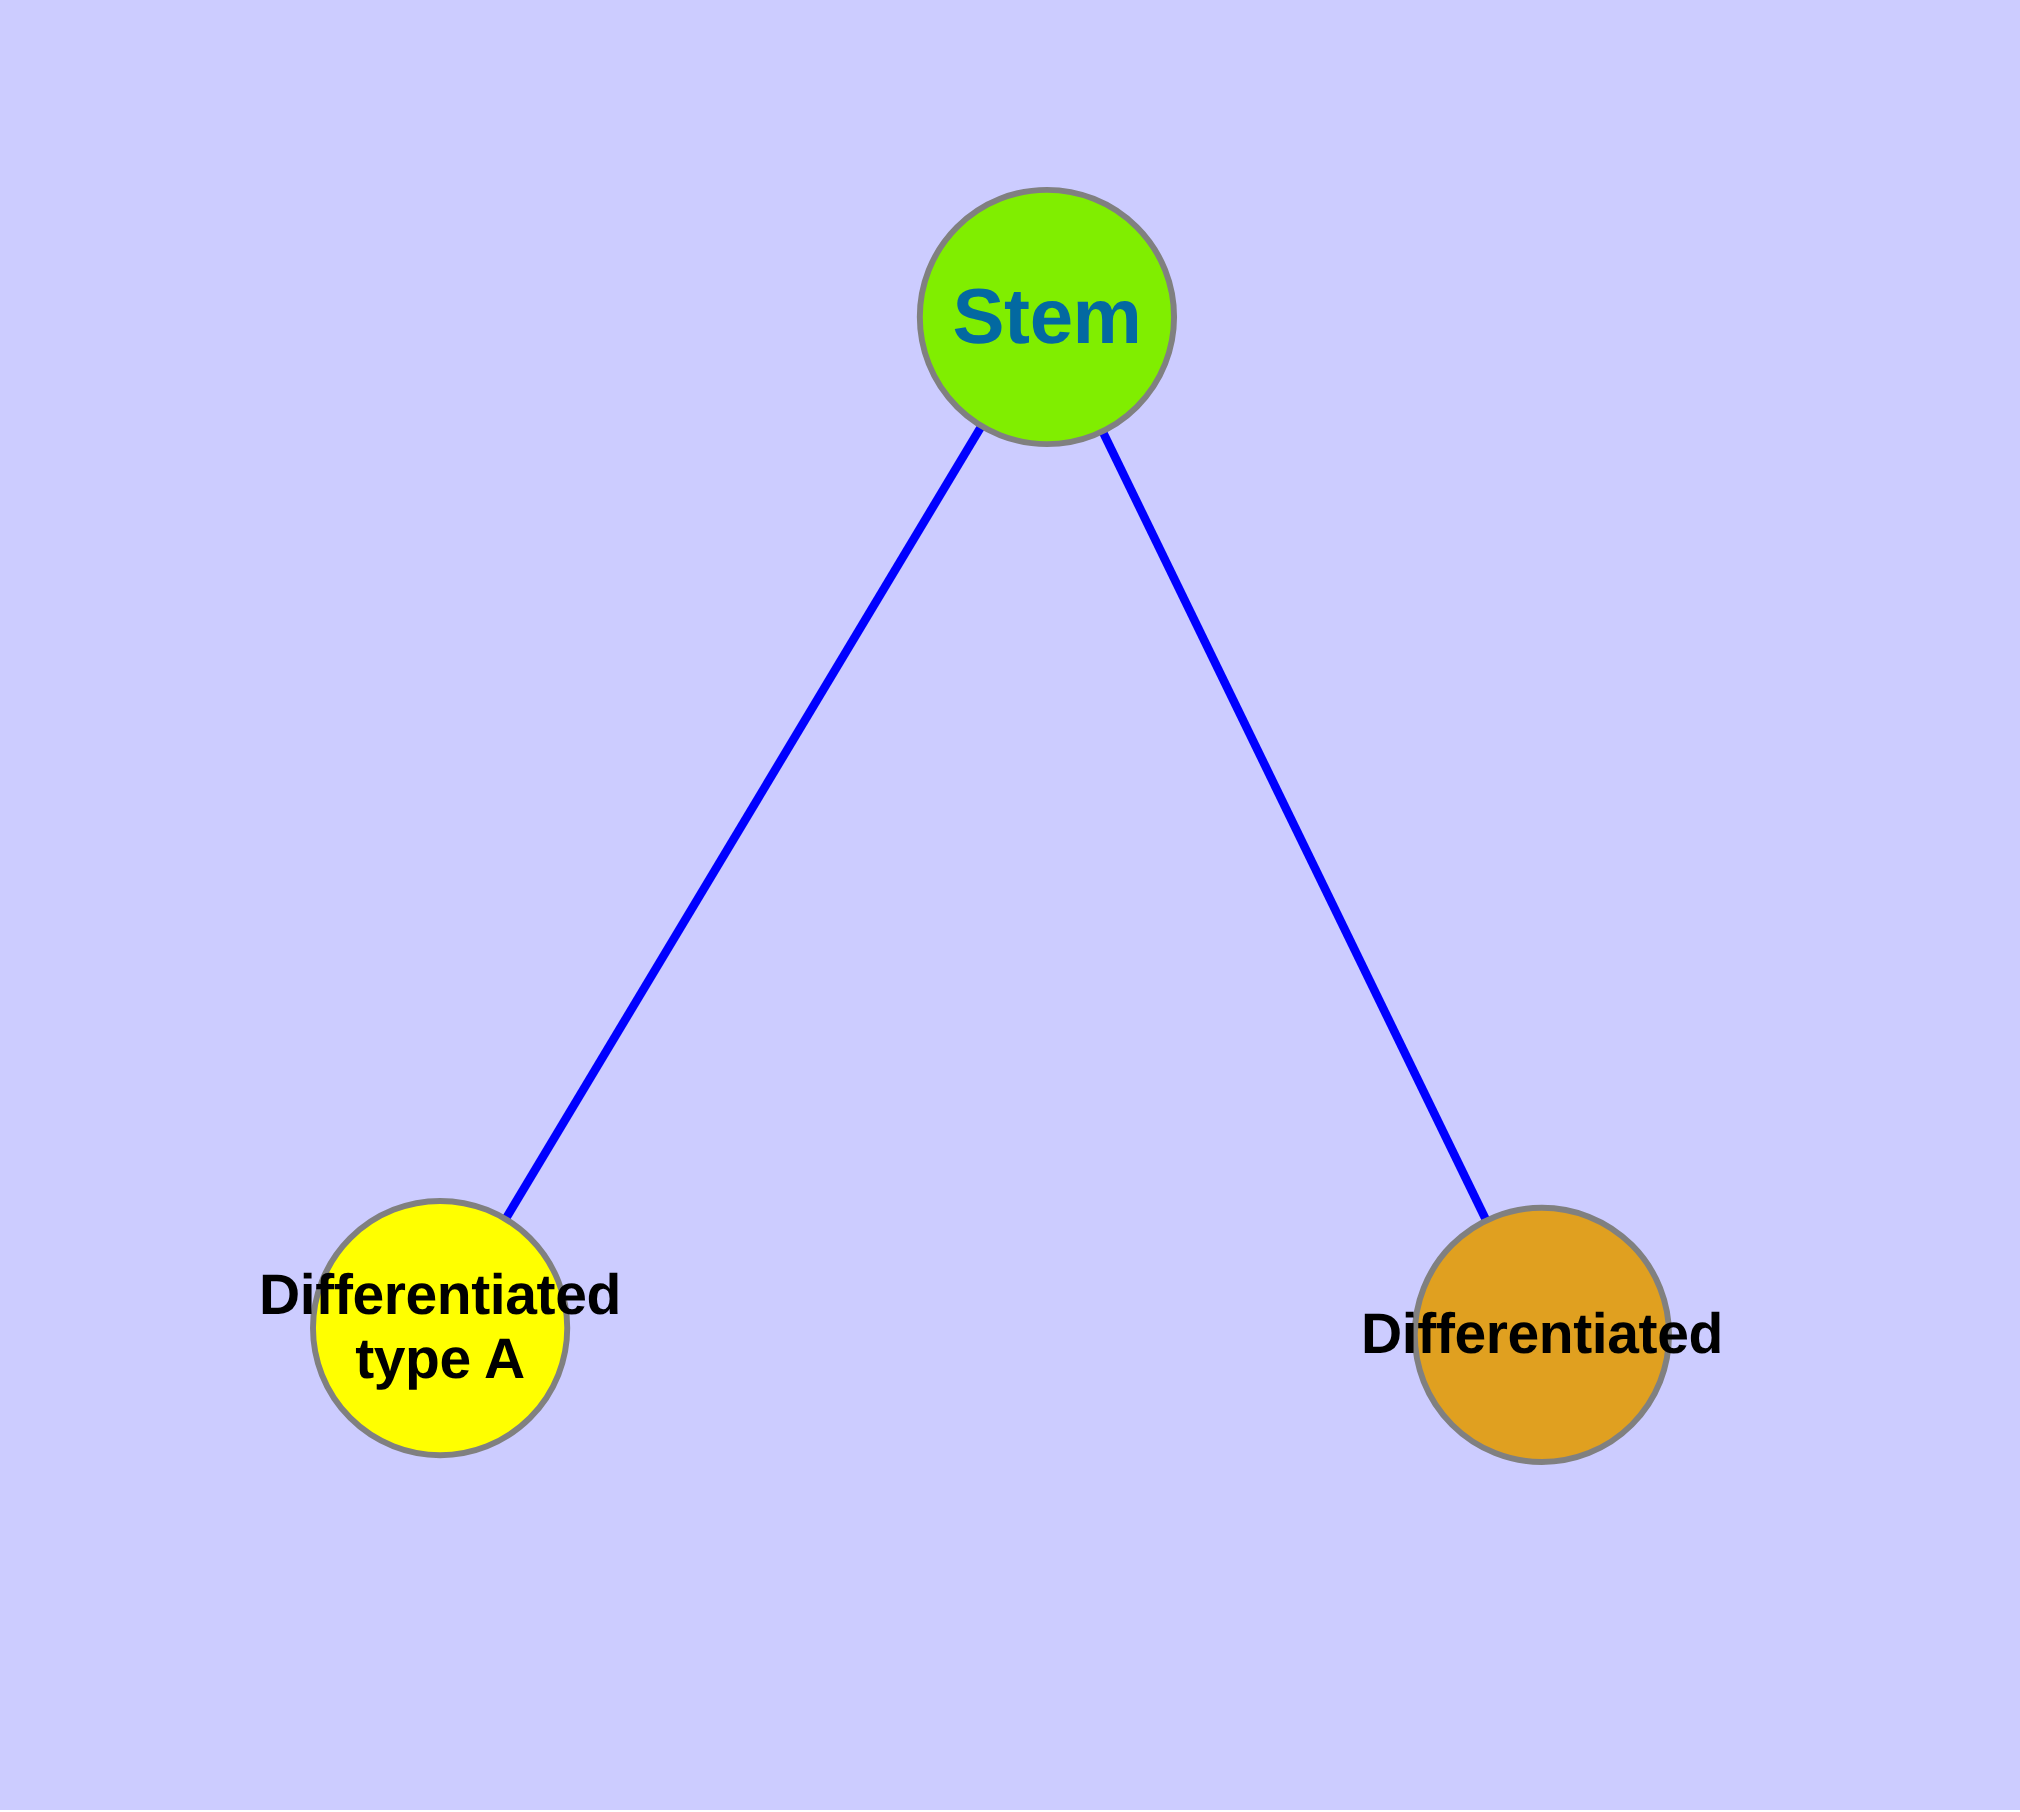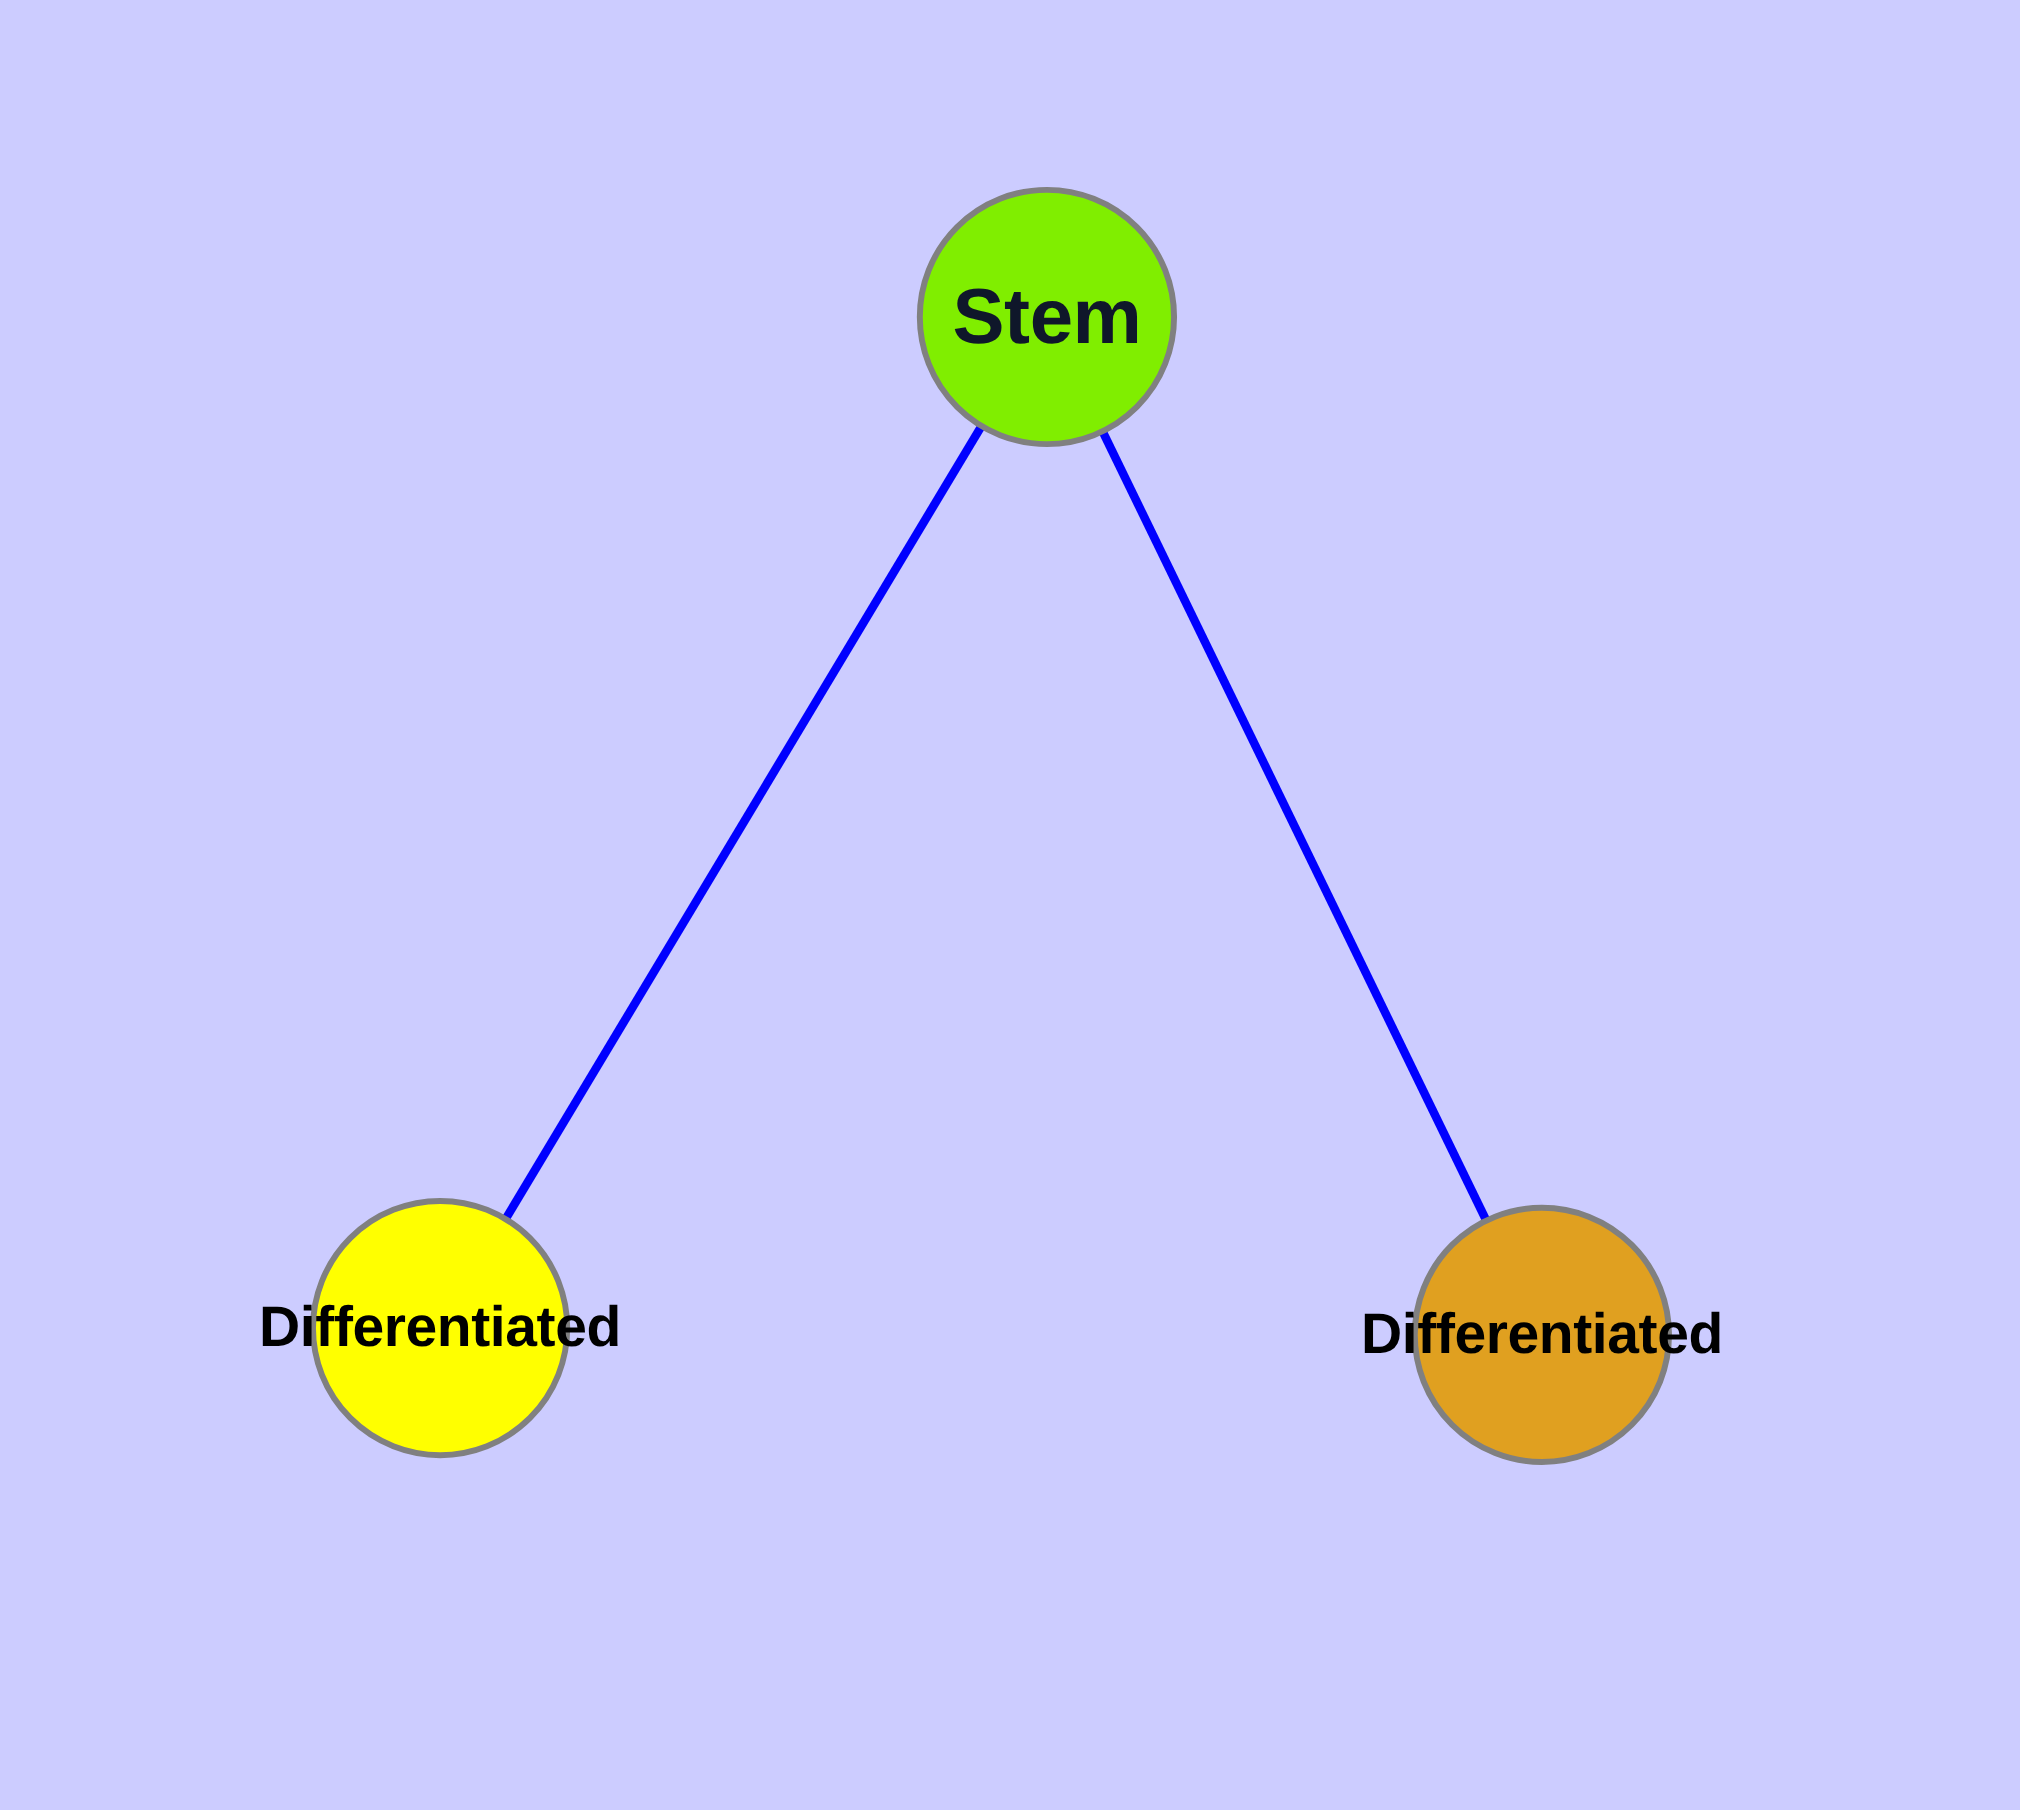--- a/index.html
+++ b/index.html
@@ -57,20 +57,20 @@
         <line x1="1235" y1="374" x2="1819" y2="1575" stroke="#0000ff" stroke-width="10" stroke-linecap="butt"></line>
       </g>
     <g id="nodes-layer">
         <circle cx="1235" cy="374" r="150" fill="#80ee00" stroke="#808080" stroke-width="7"></circle>
         <circle cx="519" cy="1567" r="150" fill="#ffff00" stroke="#808080" stroke-width="7"></circle>
         <circle cx="1819" cy="1575" r="150" fill="#e0a020" stroke="#808080" stroke-width="7"></circle>
       </g>
   </svg>
 
   <div id="labels-layer">
-      <div class="node-label label-stem" style="left: 1047px; top: 317px; color: #0f172a;"><div>Stem</div></div>
-      <div class="node-label label-diff-a" style="left: 440px; top: 1328px; color: rgb(0, 0, 0);"><div>Differentiated</div></div>
+      <div class="node-label label-stem" style="left: 1047px; top: 317px; color: #0369a1;"><div>Stem</div></div>
+      <div class="node-label label-diff-a" style="left: 440px; top: 1328px; color: rgb(0, 0, 0);"><div>Differentiated</div><div>type A</div></div>
       <div class="node-label label-diff-b" style="left: 1542px; top: 1335px; color: rgb(0, 0, 0);"><div>Differentiated</div></div>
     </div>
 
   <div class="bottom-strip"></div>
 </div>
 
 
 </body></html>

